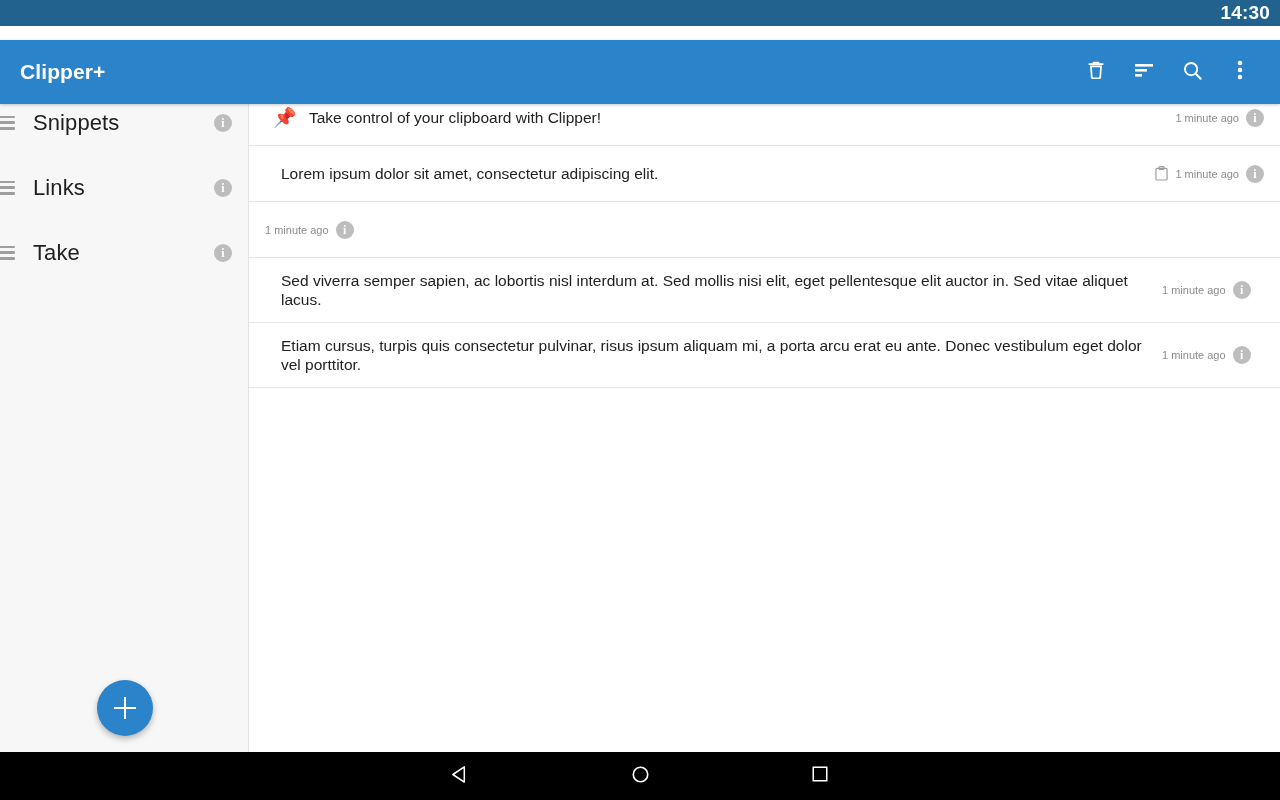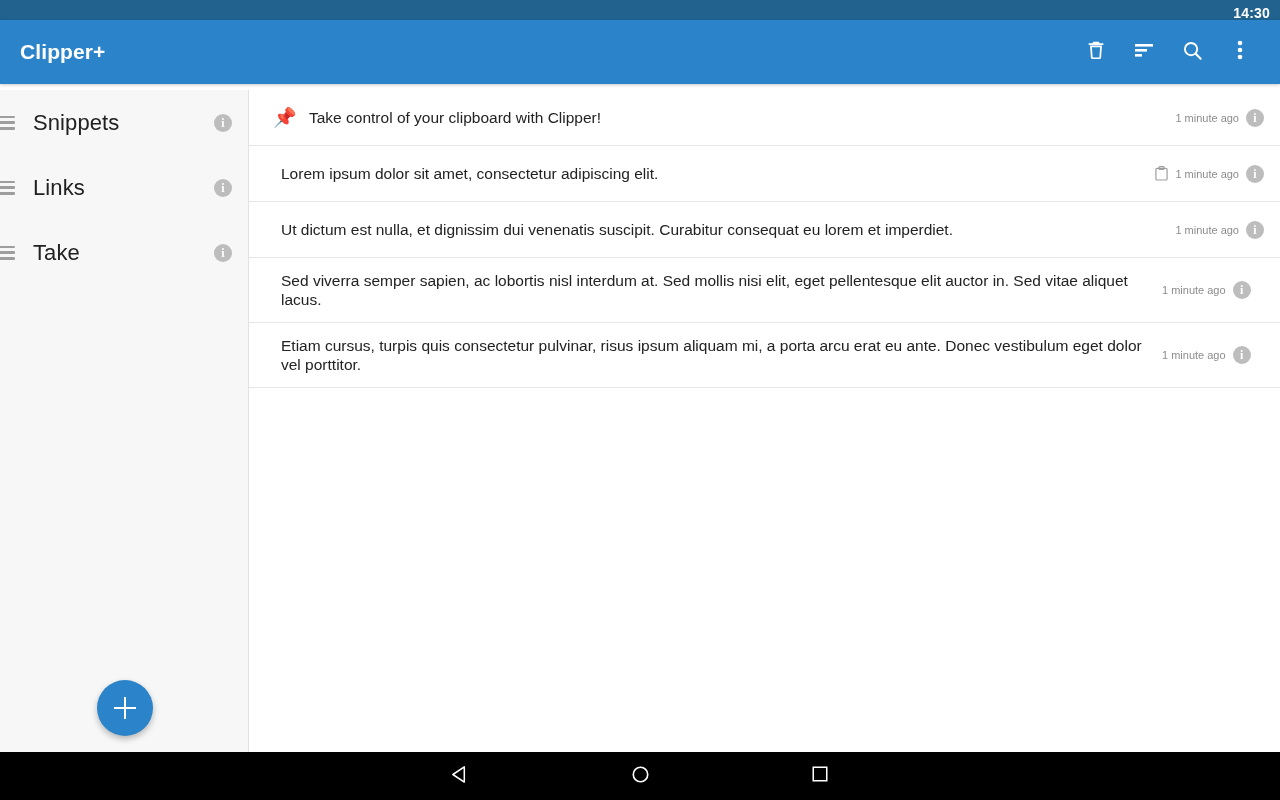--- a/index.html
+++ b/index.html
@@ -28,29 +28,29 @@
     height: 26px;
     background: #21628f;
     display: flex;
     align-items: center;
     justify-content: flex-end;
     box-sizing: border-box;
     padding-right: 10px;
   }
   .status-clock {
     color: #ffffff;
-    font-size: 14px;
+    font-size: 19px;
     font-weight: bold;
     letter-spacing: 0.2px;
   }
 
   
   .app-bar {
     position: absolute;
-    top: 20px; left: 0;
+    top: 40px; left: 0;
     width: 1280px;
     height: 64px;
     background: #2b84ca;
     display: flex;
     align-items: center;
     box-sizing: border-box;
     padding: 0 16px 0 20px;
     box-shadow: 0 1px 3px rgba(0,0,0,0.22);
     z-index: 5;
   }
@@ -389,21 +389,20 @@
             <rect x="1" y="2.5" width="12" height="12.5" rx="1.2" fill="none" stroke="#9e9e9e" stroke-width="1.3"></rect>
             <rect x="4.3" y="0.7" width="5.4" height="3" rx="0.8" fill="none" stroke="#9e9e9e" stroke-width="1.3"></rect>
           </svg>
         </span>
         <span class="clip-time">1 minute ago</span>
         <span class="clip-info">i</span>
       </span>
     </div>
 
     <div class="clip-row">
-      <span class="clip-text" style="padding-left:16px;">Ut dictum est nulla, et dignissim dui venenatis suscipit. Curabitur consequat eu lorem et imperdiet.</span>
       <span class="clip-meta">
         <span class="clip-time">1 minute ago</span>
         <span class="clip-info">i</span>
       </span>
     </div>
 
     <div class="clip-row">
       <span class="clip-text" style="padding-left:16px;max-width:865px;">Sed viverra semper sapien, ac lobortis nisl interdum at. Sed mollis nisi elit, eget pellentesque elit auctor in. Sed vitae aliquet lacus.</span>
       <span class="clip-meta">
         <span class="clip-time">1 minute ago</span>

